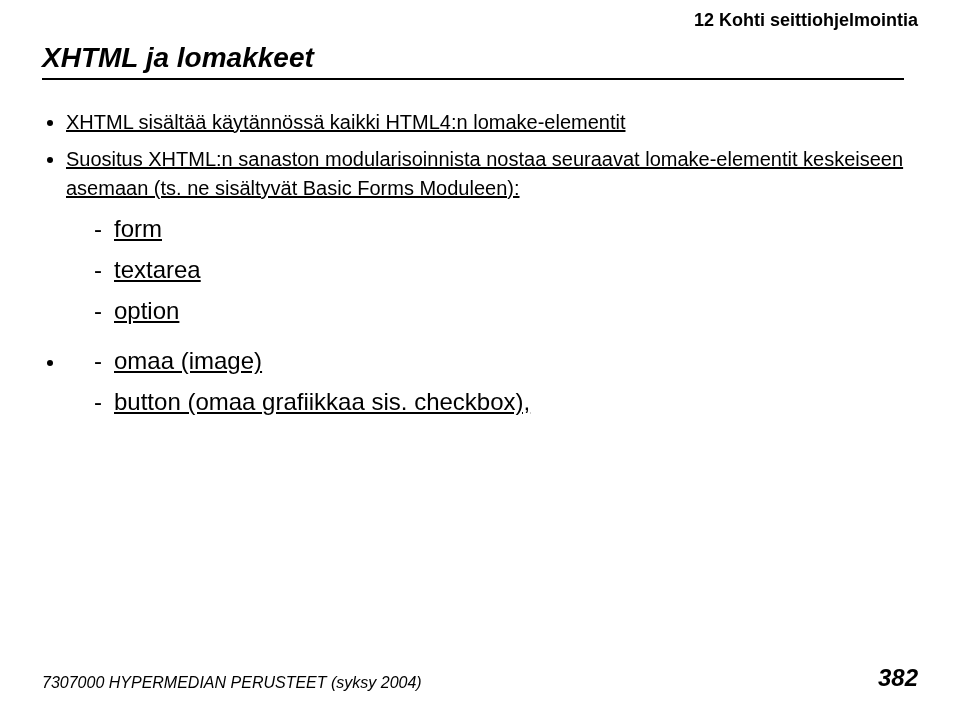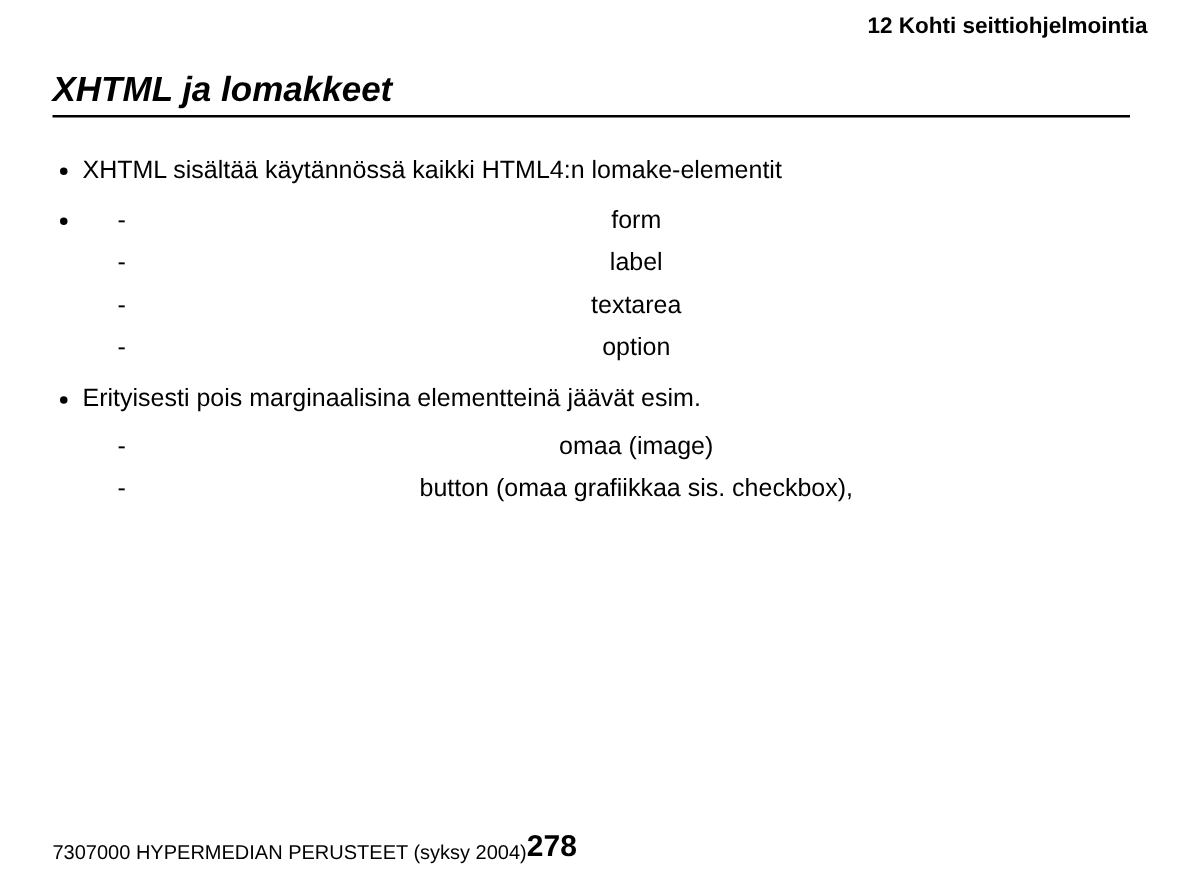--- a/index.html
+++ b/index.html
@@ -23,97 +23,97 @@
     top: 10px;
     right: 42px;
     font-weight: bold;
     font-size: 18px;
   }
   .title {
     font-family: Arial, Helvetica, sans-serif;
     font-weight: bold;
     font-style: italic;
     font-size: 28px;
-    margin-top: 42px;
+    margin-top: 28px;
     margin-bottom: 4px;
   }
   .title-rule {
     border: none;
     border-top: 2px solid #000;
     margin: 0 0 28px 0;
   }
   ul.bullets {
     list-style-type: disc;
     padding-left: 24px;
     margin: 0;
+    text-decoration: underline;
   }
   ul.bullets > li {
     font-size: 20px;
     line-height: 1.45;
     margin-bottom: 8px;
   }
   ul.dashes {
     list-style: none;
     padding-left: 28px;
     margin: 6px 0 10px 0;
   }
   ul.dashes > li {
-    font-size: 20px;
+    font-size: 24px;
     line-height: 1.7;
     position: relative;
     padding-left: 20px;
-    text-align: center;
   }
   ul.dashes > li::before {
     content: "-";
     position: absolute;
     left: 0;
   }
   .footer {
     position: absolute;
     bottom: 12px;
     left: 42px;
     right: 42px;
     display: flex;
-    justify-content: flex-start;
+    justify-content: space-between;
     align-items: flex-end;
     font-size: 16px;
+    font-style: italic;
   }
   .page-num {
     font-size: 24px;
     font-weight: bold;
   }
 </style>
 </head>
 <body>
 
 <div class="page">
   <div class="header-right">12 Kohti seittiohjelmointia</div>
 
   <div class="title">XHTML ja lomakkeet</div>
   <hr class="title-rule">
 
   <ul class="bullets">
     <li>
       <span>XHTML sisältää käytännössä kaikki HTML4:n lomake-elementit</span>
     </li>
     <li>
+      <span>Suositus XHTML:n sanaston modularisoinnista nostaa seuraavat lomake-elementit keskeiseen asemaan (ts. ne sisältyvät Basic Forms Moduleen):</span>
       <ul class="dashes">
         <li>form</li>
-        <li>label</li>
         <li>textarea</li>
         <li>option</li>
       </ul>
     </li>
     <li>
-      <span>Erityisesti pois marginaalisina elementteinä jäävät esim.</span>
       <ul class="dashes">
         <li>omaa (image)</li>
         <li>button (omaa grafiikkaa sis. checkbox),</li>
       </ul>
     </li>
   </ul>
 
   <div class="footer">
     <span>7307000 HYPERMEDIAN PERUSTEET (syksy 2004)</span>
-    <span class="page-num">278</span>
+    <span class="page-num">382</span>
   </div>
 </div>
 
 </body></html>

